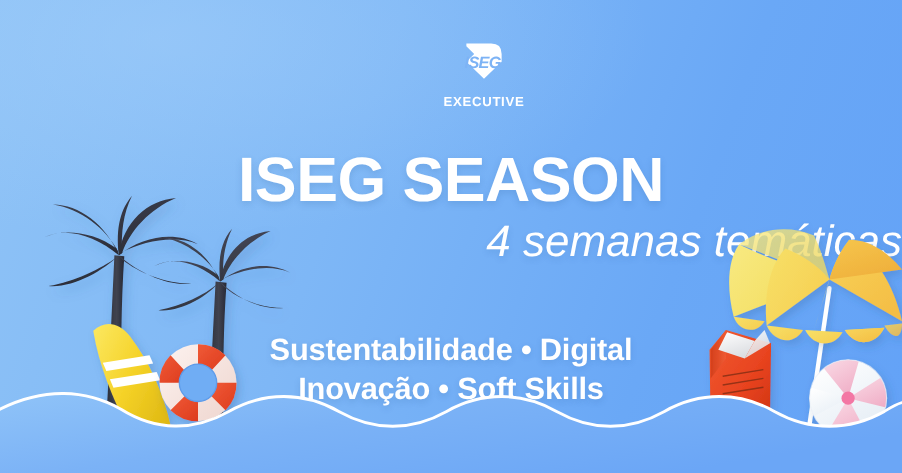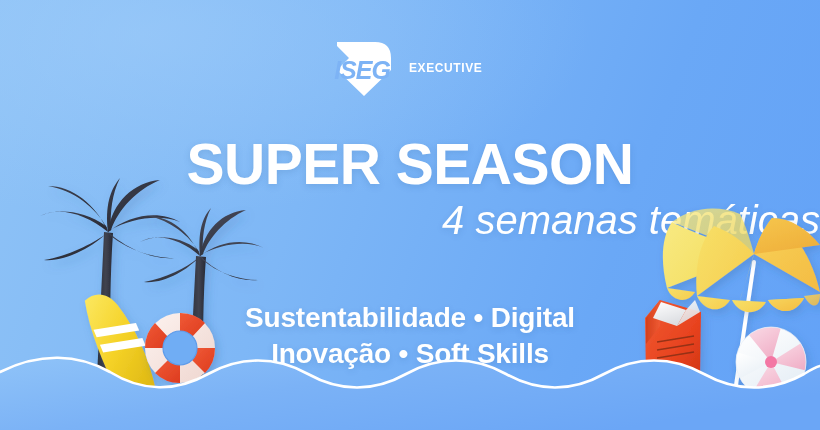--- a/index.html
+++ b/index.html
@@ -20,27 +20,28 @@
   .sky {
     position: absolute;
     inset: 0;
     background: radial-gradient(ellipse 90% 70% at 18% 8%, rgba(160,205,250,0.55) 0%, rgba(160,205,250,0) 60%);
     pointer-events: none;
   }
 
   
   .logo-block {
     position: absolute;
-    left: 329px;
+    left: 340px;
     top: 36px;
     width: 200px;
     height: 64px;
     display: flex;
     align-items: center;
     gap: 10px;
+    flex-direction: column;
   }
   .logo-mark { width: 70px; height: 64px; display: block; }
   .logo-words {
     color: #ffffff;
     font-weight: bold;
     font-size: 12px;
     line-height: 16px;
     letter-spacing: 0.6px;
   }
   .logo-words span { display: block; }
@@ -182,21 +183,21 @@
   <div class="logo-block">
     <svg class="logo-mark" viewBox="0 0 70 64">
       <path d="M8 6 L46 6 Q62 6 62 22 L62 34 L35 60 L8 34 L20 22 L8 10 Z" fill="#ffffff"></path>
       <text x="33" y="43" text-anchor="middle" font-family="Liberation Sans, sans-serif" font-size="25" font-weight="bold" font-style="italic" letter-spacing="-1" fill="#7db3f5">ISEG</text>
     </svg>
     <div class="logo-words">
       <span>EXECUTIVE</span>
     </div>
   </div>
 
-  <div class="headline">SUPER SEASON</div>
+  <div class="headline">ISEG SEASON</div>
 
   <div class="subhead">4 semanas temáticas</div>
 
   <div class="topics">
     <span class="line">Sustentabilidade • Digital</span>
     <span class="line">Inovação • Soft Skills</span>
   </div>
 
   <svg class="scene front" viewBox="0 0 820 430">
     <defs>

